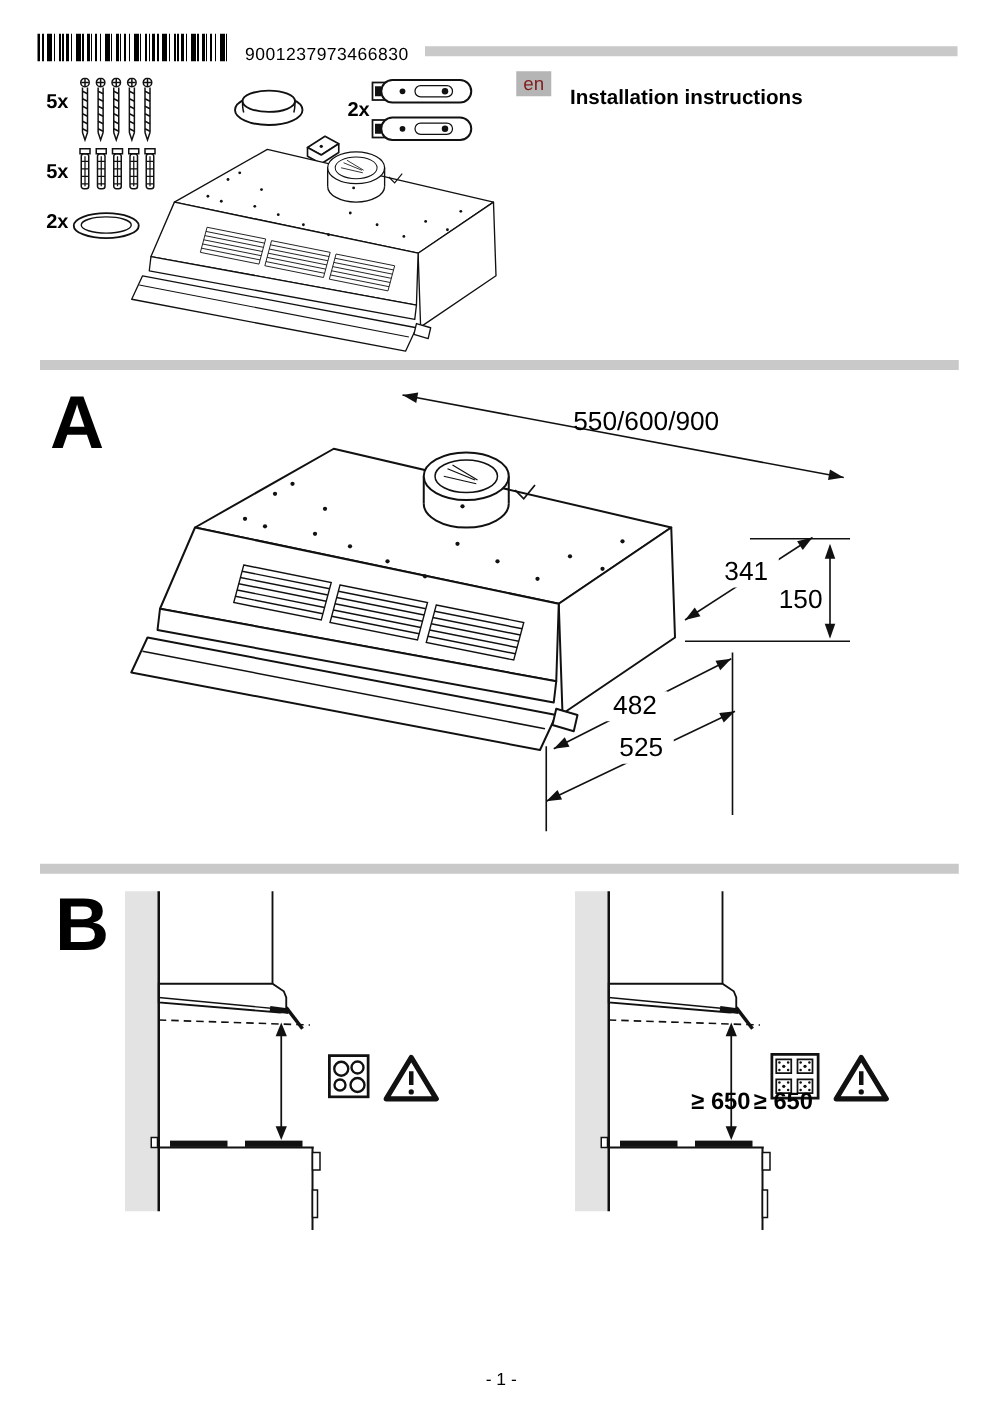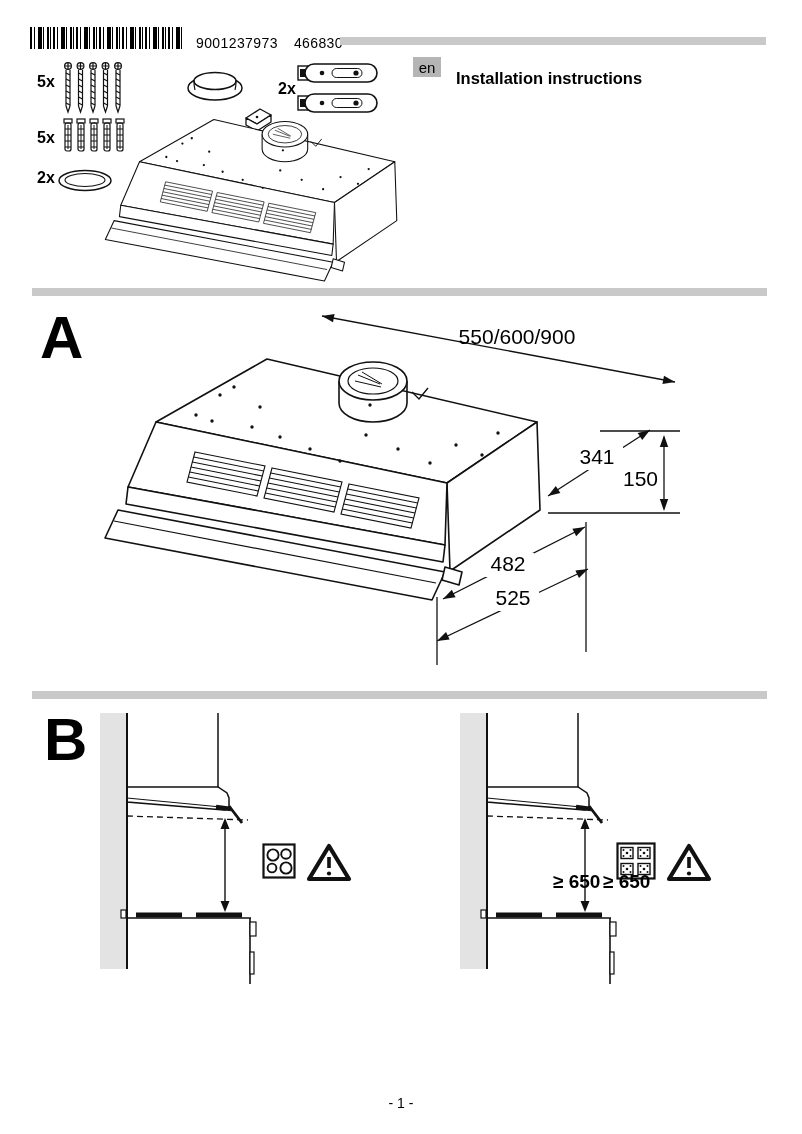--- a/index.html
+++ b/index.html
@@ -4,22 +4,22 @@
 <style>
   html,body{margin:0;padding:0;background:#fff;}
   .page{position:relative;width:802px;height:1134px;background:#fff;overflow:hidden;
         font-family:"Liberation Sans",sans-serif;color:#000;}
   .abs{position:absolute;}
   .divider{background:#c9c9c9;height:8px;}
   .barcode{background:repeating-linear-gradient(90deg,
       #000 0 2px,#fff 2px 4px,#000 4px 5px,#fff 5px 8px,#000 8px 12px,
       #fff 12px 13px,#000 13px 14px,#fff 14px 17px,#000 17px 19px,
       #fff 19px 20px,#000 20px 21px,#fff 21px 23px);}
-  .codes{font-size:14px;letter-spacing:.4px;display:flex;gap:16px;}
-  .badge{width:28px;height:20px;background:#b5b5b5;color:#000000;font-size:15px;
+  .codes{font-size:14px;letter-spacing:.4px;display:flex;}
+  .badge{width:28px;height:20px;background:#b5b5b5;color:#7f1d1d;font-size:15px;
          display:flex;align-items:center;justify-content:center;}
   .doc-title{font-size:16.5px;font-weight:bold;margin-top:11px;}
   .qty{font-size:16px;font-weight:bold;}
   .section-letter{font-size:60px;font-weight:bold;line-height:1;}
   .clearance{font-size:19px;font-weight:bold;white-space:nowrap;margin-top:20px;}
   .footer{left:0;right:0;text-align:center;font-size:14px;}
   svg{display:block;}
   svg text{font-family:"Liberation Sans",sans-serif;fill:#000;}
   .dim-label{font-size:21px;}
 </style>

